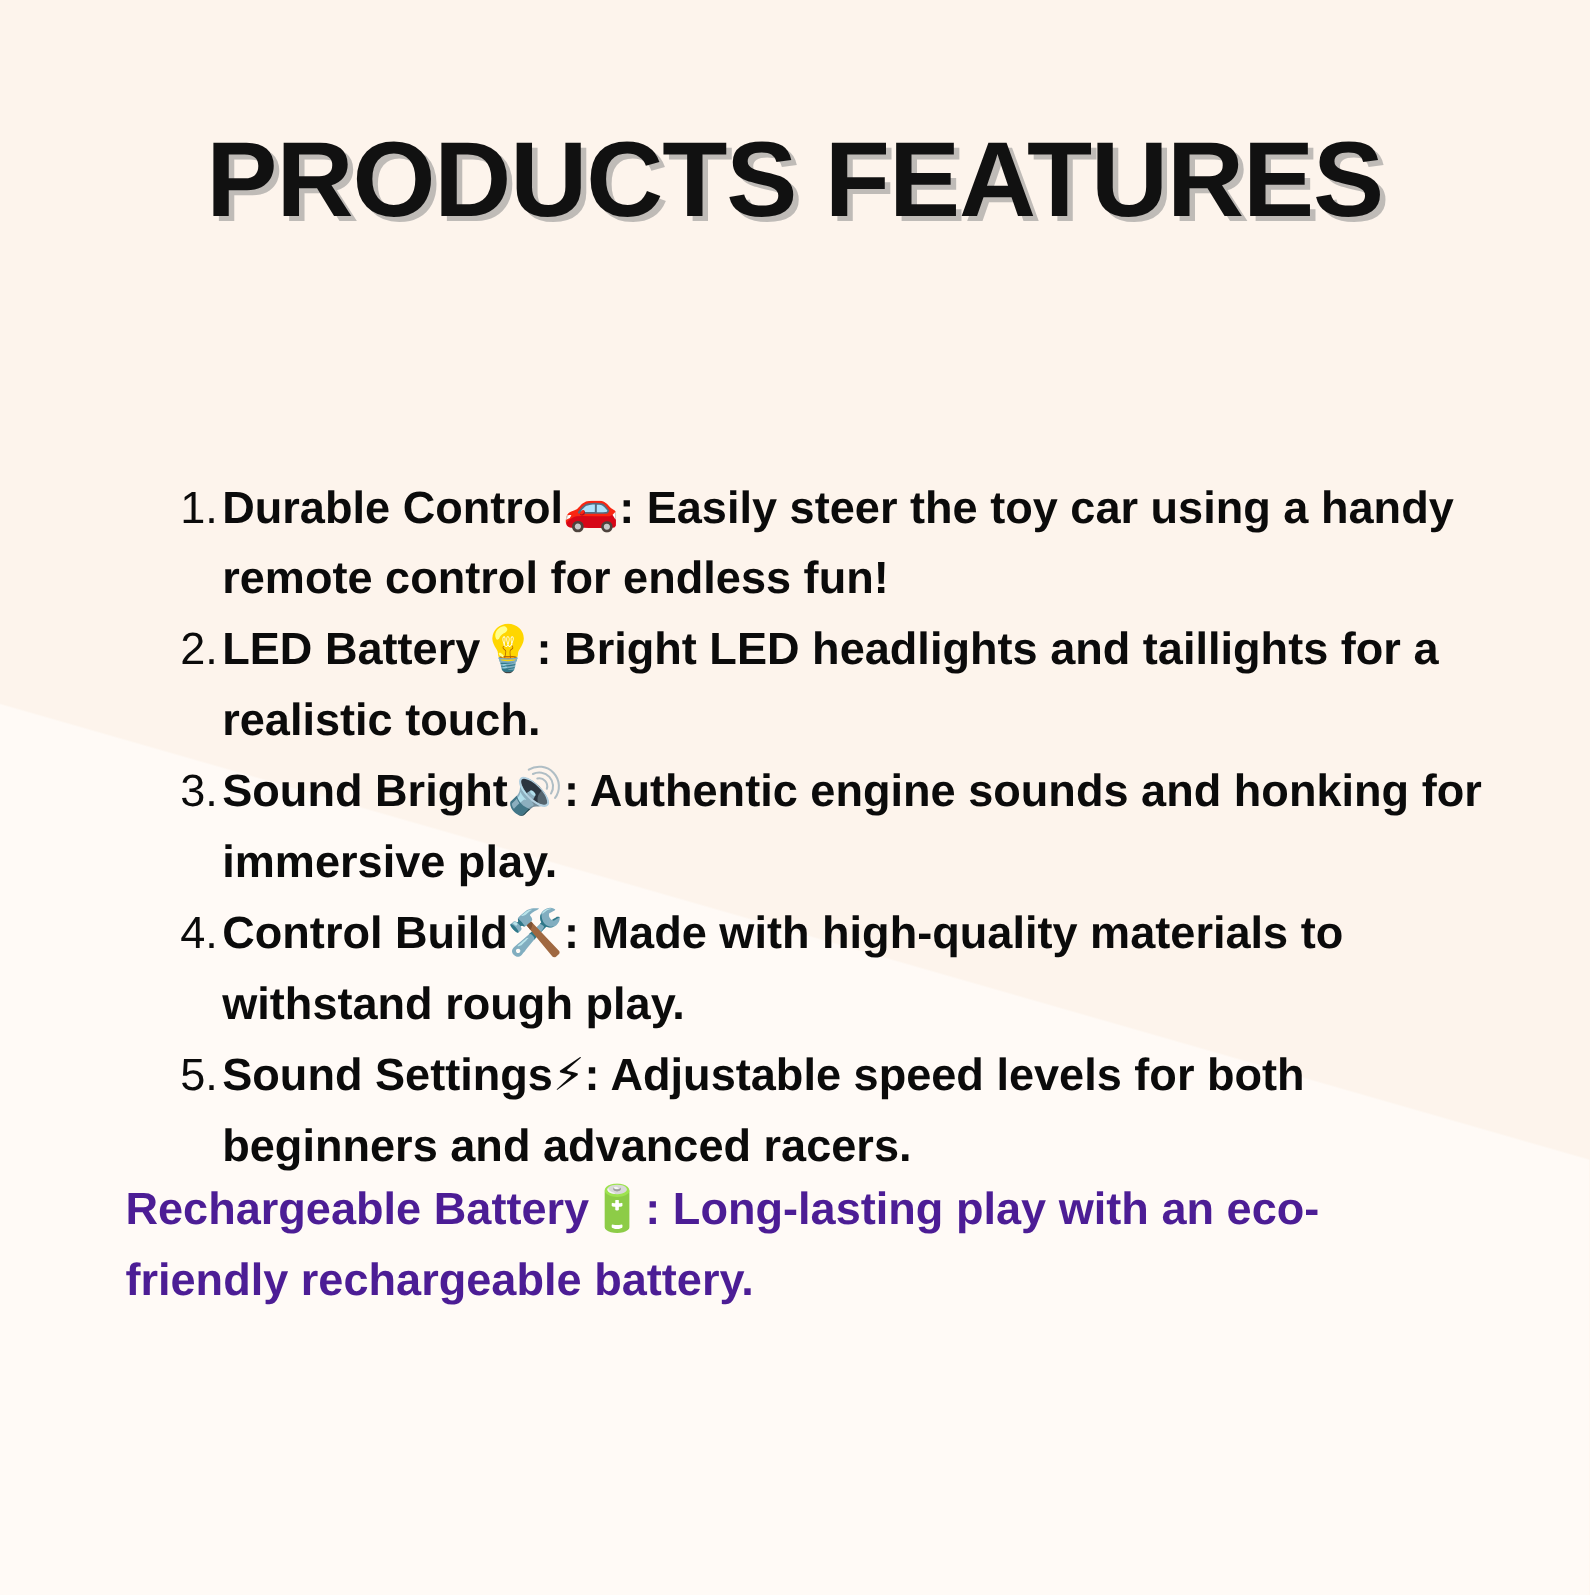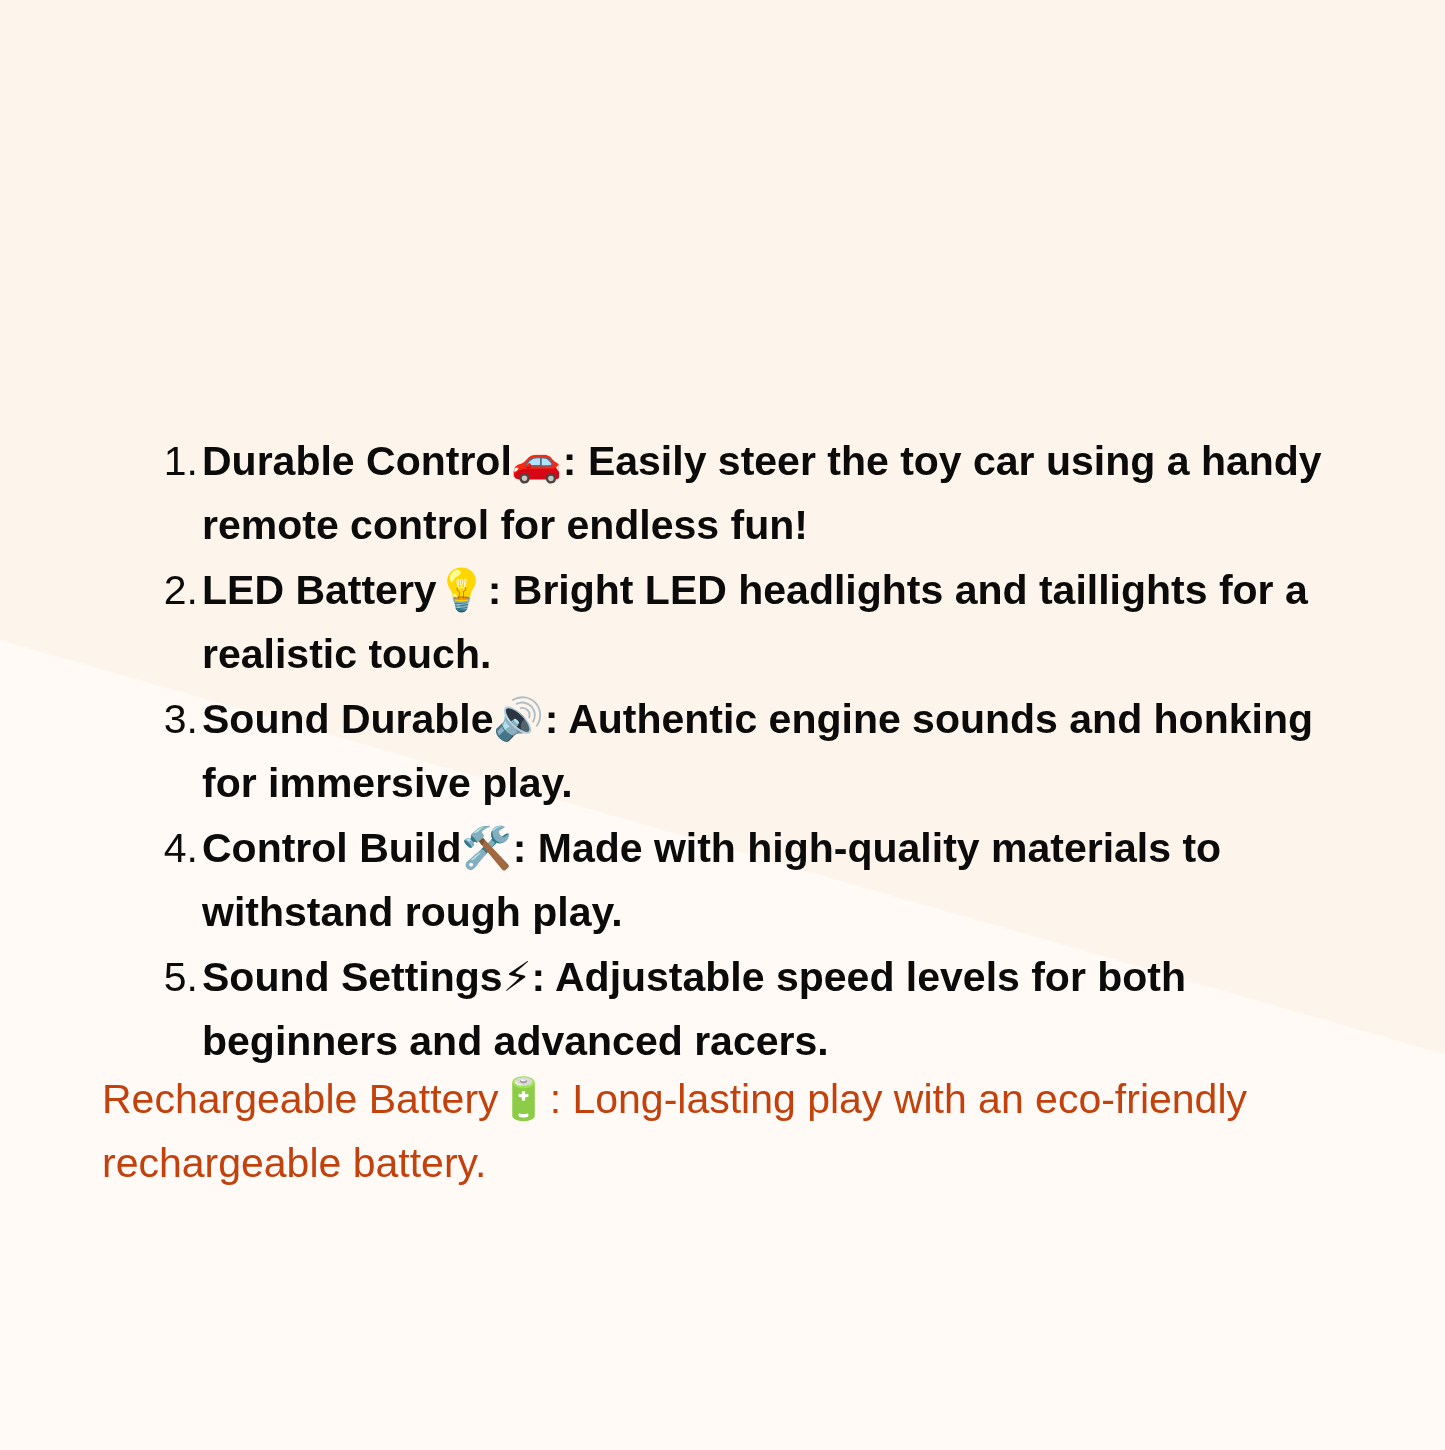--- a/index.html
+++ b/index.html
@@ -81,49 +81,50 @@
     color: #0b0b0b;
   }
   .feature-text {
     flex: 1 1 auto;
   }
   .emoji {
     font-family: "DejaVu Sans", sans-serif;
   }
   .trailing {
     position: absolute;
-    left: 102px;
+    left: 114px;
     top: 1068px;
     width: 1225px;
     font-size: 41px;
-    font-weight: normal;
+    font-weight: bold;
     line-height: 1.55;
-    color: #c2410c;
+    color: #4c1d95;
   }
 </style>
 </head>
 <body>
 
 <div class="page">
   <div class="bg-wedge"></div>
 
+  <div class="title">PRODUCTS FEATURES</div>
 
 
   <ol class="features">
     <li class="feature-item">
       <span class="feature-num">1.</span>
       <span class="feature-text"><span>Durable Control</span><span class="emoji">🚗</span><span>: Easily steer the toy car using a handy remote control for endless fun!</span></span>
     </li>
     <li class="feature-item">
       <span class="feature-num">2.</span>
       <span class="feature-text"><span>LED Battery</span><span class="emoji">💡</span><span>: Bright LED headlights and taillights for a realistic touch.</span></span>
     </li>
     <li class="feature-item">
       <span class="feature-num">3.</span>
-      <span class="feature-text"><span>Sound Durable</span><span class="emoji">🔊</span><span>: Authentic engine sounds and honking for immersive play.</span></span>
+      <span class="feature-text"><span>Sound Bright</span><span class="emoji">🔊</span><span>: Authentic engine sounds and honking for immersive play.</span></span>
     </li>
     <li class="feature-item">
       <span class="feature-num">4.</span>
       <span class="feature-text"><span>Control Build</span><span class="emoji">🛠️</span><span>: Made with high-quality materials to withstand rough play.</span></span>
     </li>
     <li class="feature-item">
       <span class="feature-num">5.</span>
       <span class="feature-text"><span>Sound Settings</span><span class="emoji">⚡</span><span>: Adjustable speed levels for both beginners and advanced racers.</span></span>
     </li>
   </ol>

